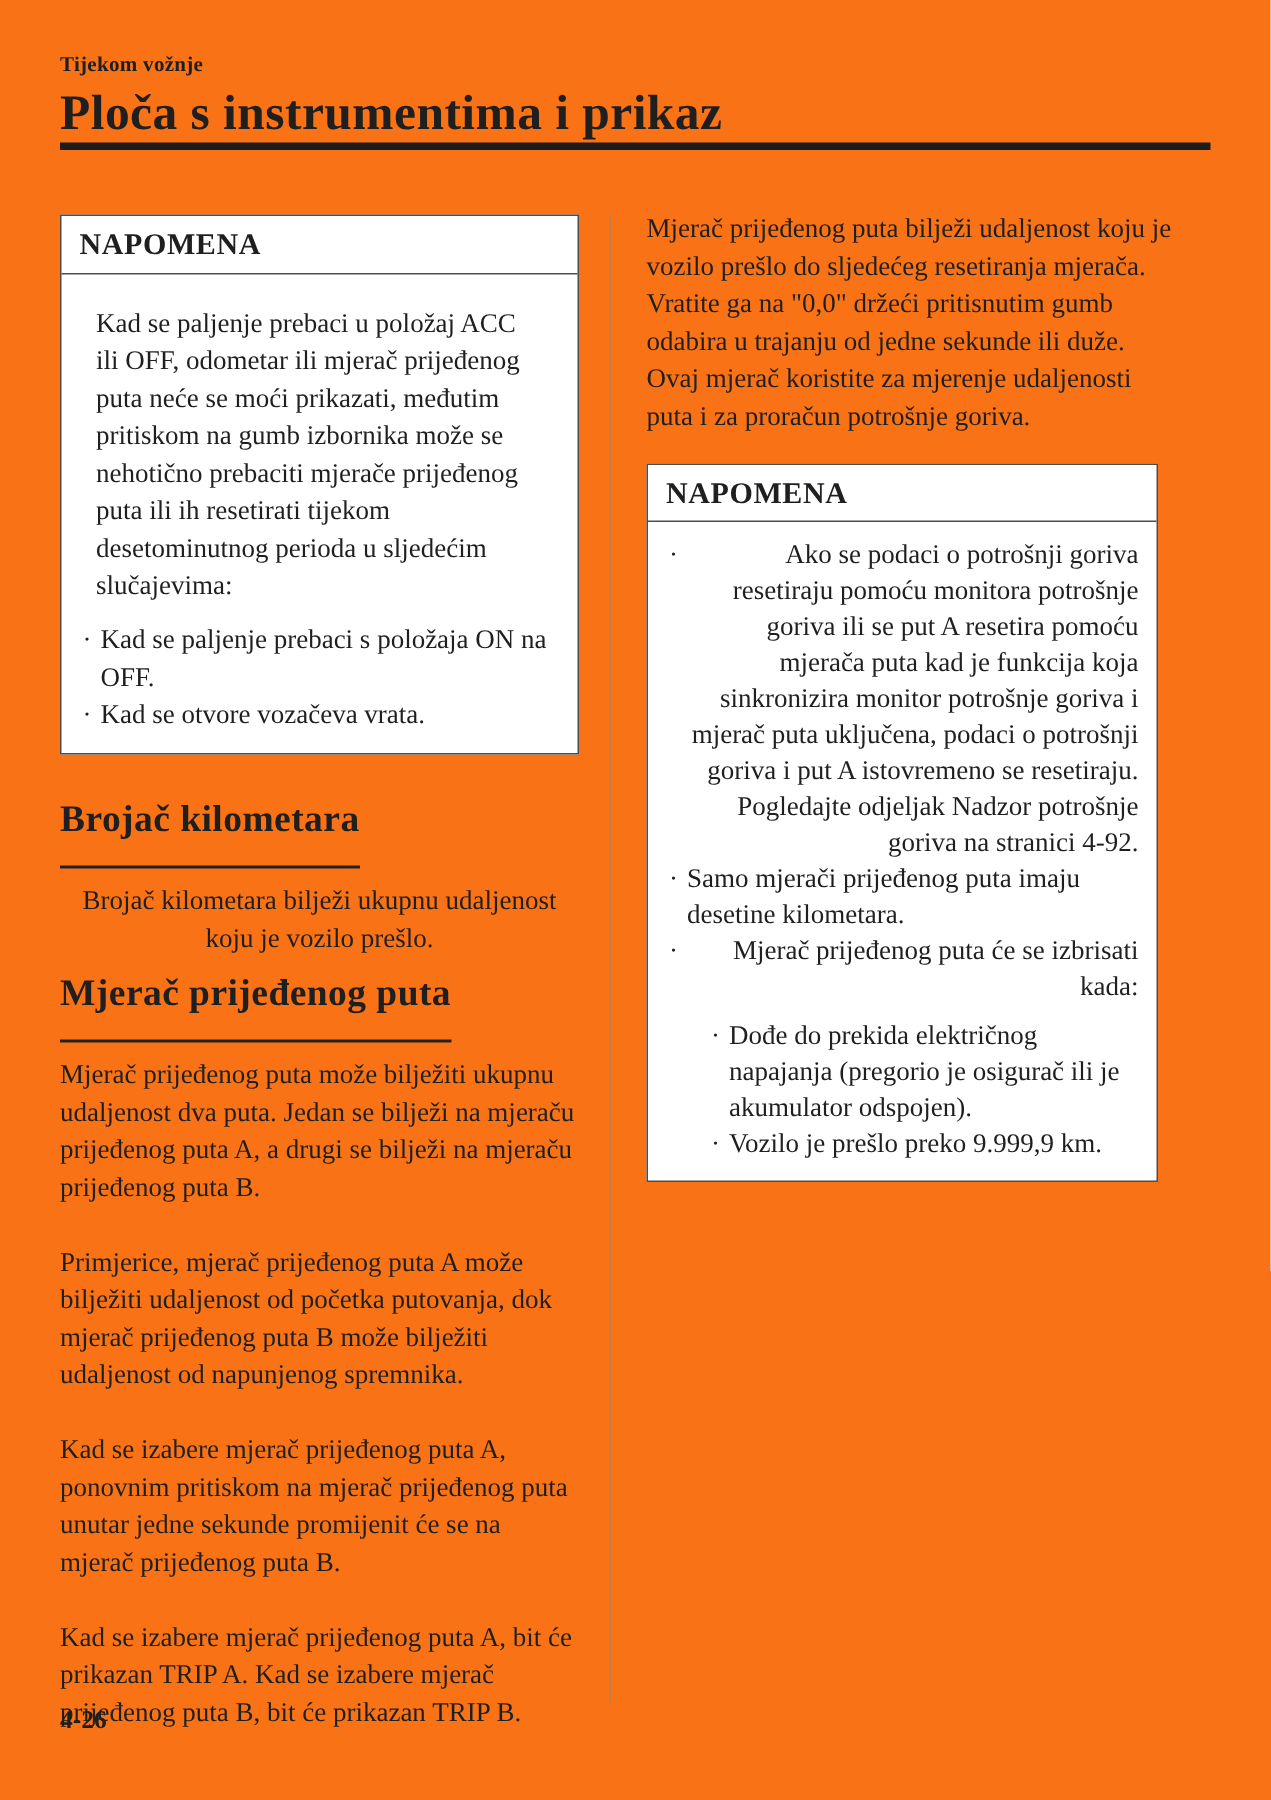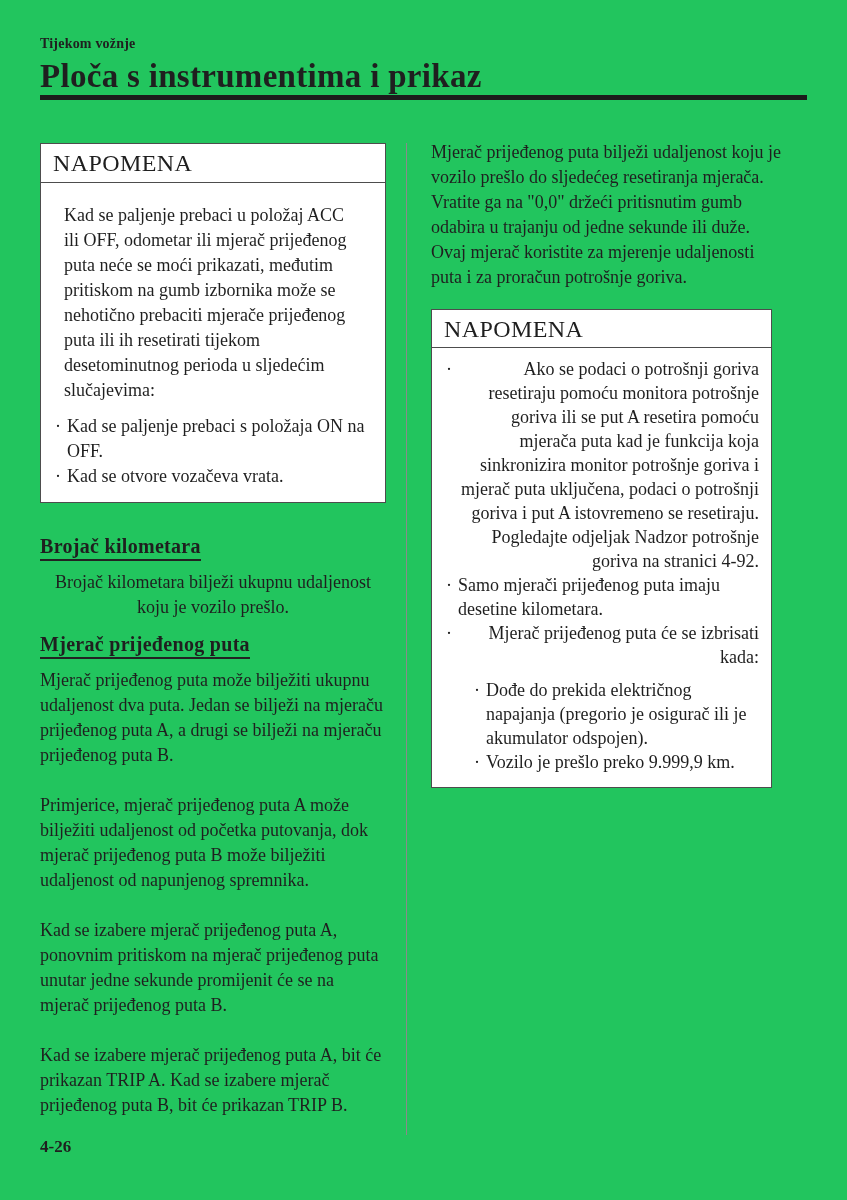--- a/index.html
+++ b/index.html
@@ -1,59 +1,59 @@
 <!DOCTYPE html>
 <html><head>
 <meta charset="utf-8">
 <style>
   * { margin: 0; padding: 0; box-sizing: border-box; }
   html, body { background: #e8e8e8; }
   .page {
     position: relative;
     width: 847px;
     height: 1200px;
-    background: #22c55e;
+    background: #f97316;
     font-family: "Liberation Serif", "DejaVu Serif", serif;
     color: #1f1f1f;
     overflow: hidden;
     margin: 0 auto;
   }
   
   .hdr { position: absolute; left: 40px; top: 36px; width: 767px; }
   .eyebrow { font-size: 14px; font-weight: bold; letter-spacing: 0.2px; }
   .title { font-size: 33px; font-weight: bold; letter-spacing: 0.3px; margin-top: 6px; }
   .hdr-rule { position: absolute; left: 40px; top: 95px; width: 767px; height: 5px; background: #1c1c1c; }
   
   .col-divider { position: absolute; left: 406px; top: 143px; width: 1px; height: 992px; background: #8a8a8a; }
   
   .col { position: absolute; top: 143px; font-size: 18px; line-height: 25px; }
   .col-left  { left: 40px;  width: 346px; }
   .col-right { left: 431px; width: 358px; top: 140px; }
   
   .note-box { border: 1px solid #4d4d4d; background: #fff; }
   .note-title {
-    font-size: 24px; font-weight: normal; letter-spacing: 0.4px;
+    font-size: 20px; font-weight: bold; letter-spacing: 0.4px;
     padding: 7px 12px 6px; border-bottom: 1px solid #4d4d4d;
   }
   .note-body { padding: 9px 12px 13px; }
   .note-body p { margin: 11px; font-family: Liberation Serif, serif; }
   .col-right .note-box { width: 341px; margin-top: 19px; line-height: 24px; }
   .col-left .note-box { margin-bottom: 31px; }
   
   .bullet-list { margin-top: 7px; }
   .bullet { display: flex; align-items: flex-start; }
   .bullet .marker { flex: 0 0 14px; text-align: left; padding-left: 2px; }
   .bullet .b-text { flex: 1; }
   .b-lead { font-weight: bold; display: block; }
   .b-line { display: block; text-align: right; }
   .sub-list { margin-top: 9px; margin-left: 14px; }
   
   .sec-heading {
-    font-size: 20px; font-weight: bold; letter-spacing: 0.3px;
-    display: inline-block; border-bottom: 2px solid #222; padding-bottom: 0;
+    font-size: 25px; font-weight: bold; letter-spacing: 0.3px;
+    display: inline-block; border-bottom: 2px solid #222; padding-bottom: 18px;
     margin-bottom: 9px;
   }
   .col-left p.para { margin-bottom: 25px; }
   .col-left p.tight { margin-bottom: 12px; text-align: center; }
   
   .footer { position: absolute; left: 40px; top: 1137px; font-size: 17px; font-weight: bold; }
 </style>
 </head>
 <body>
 

